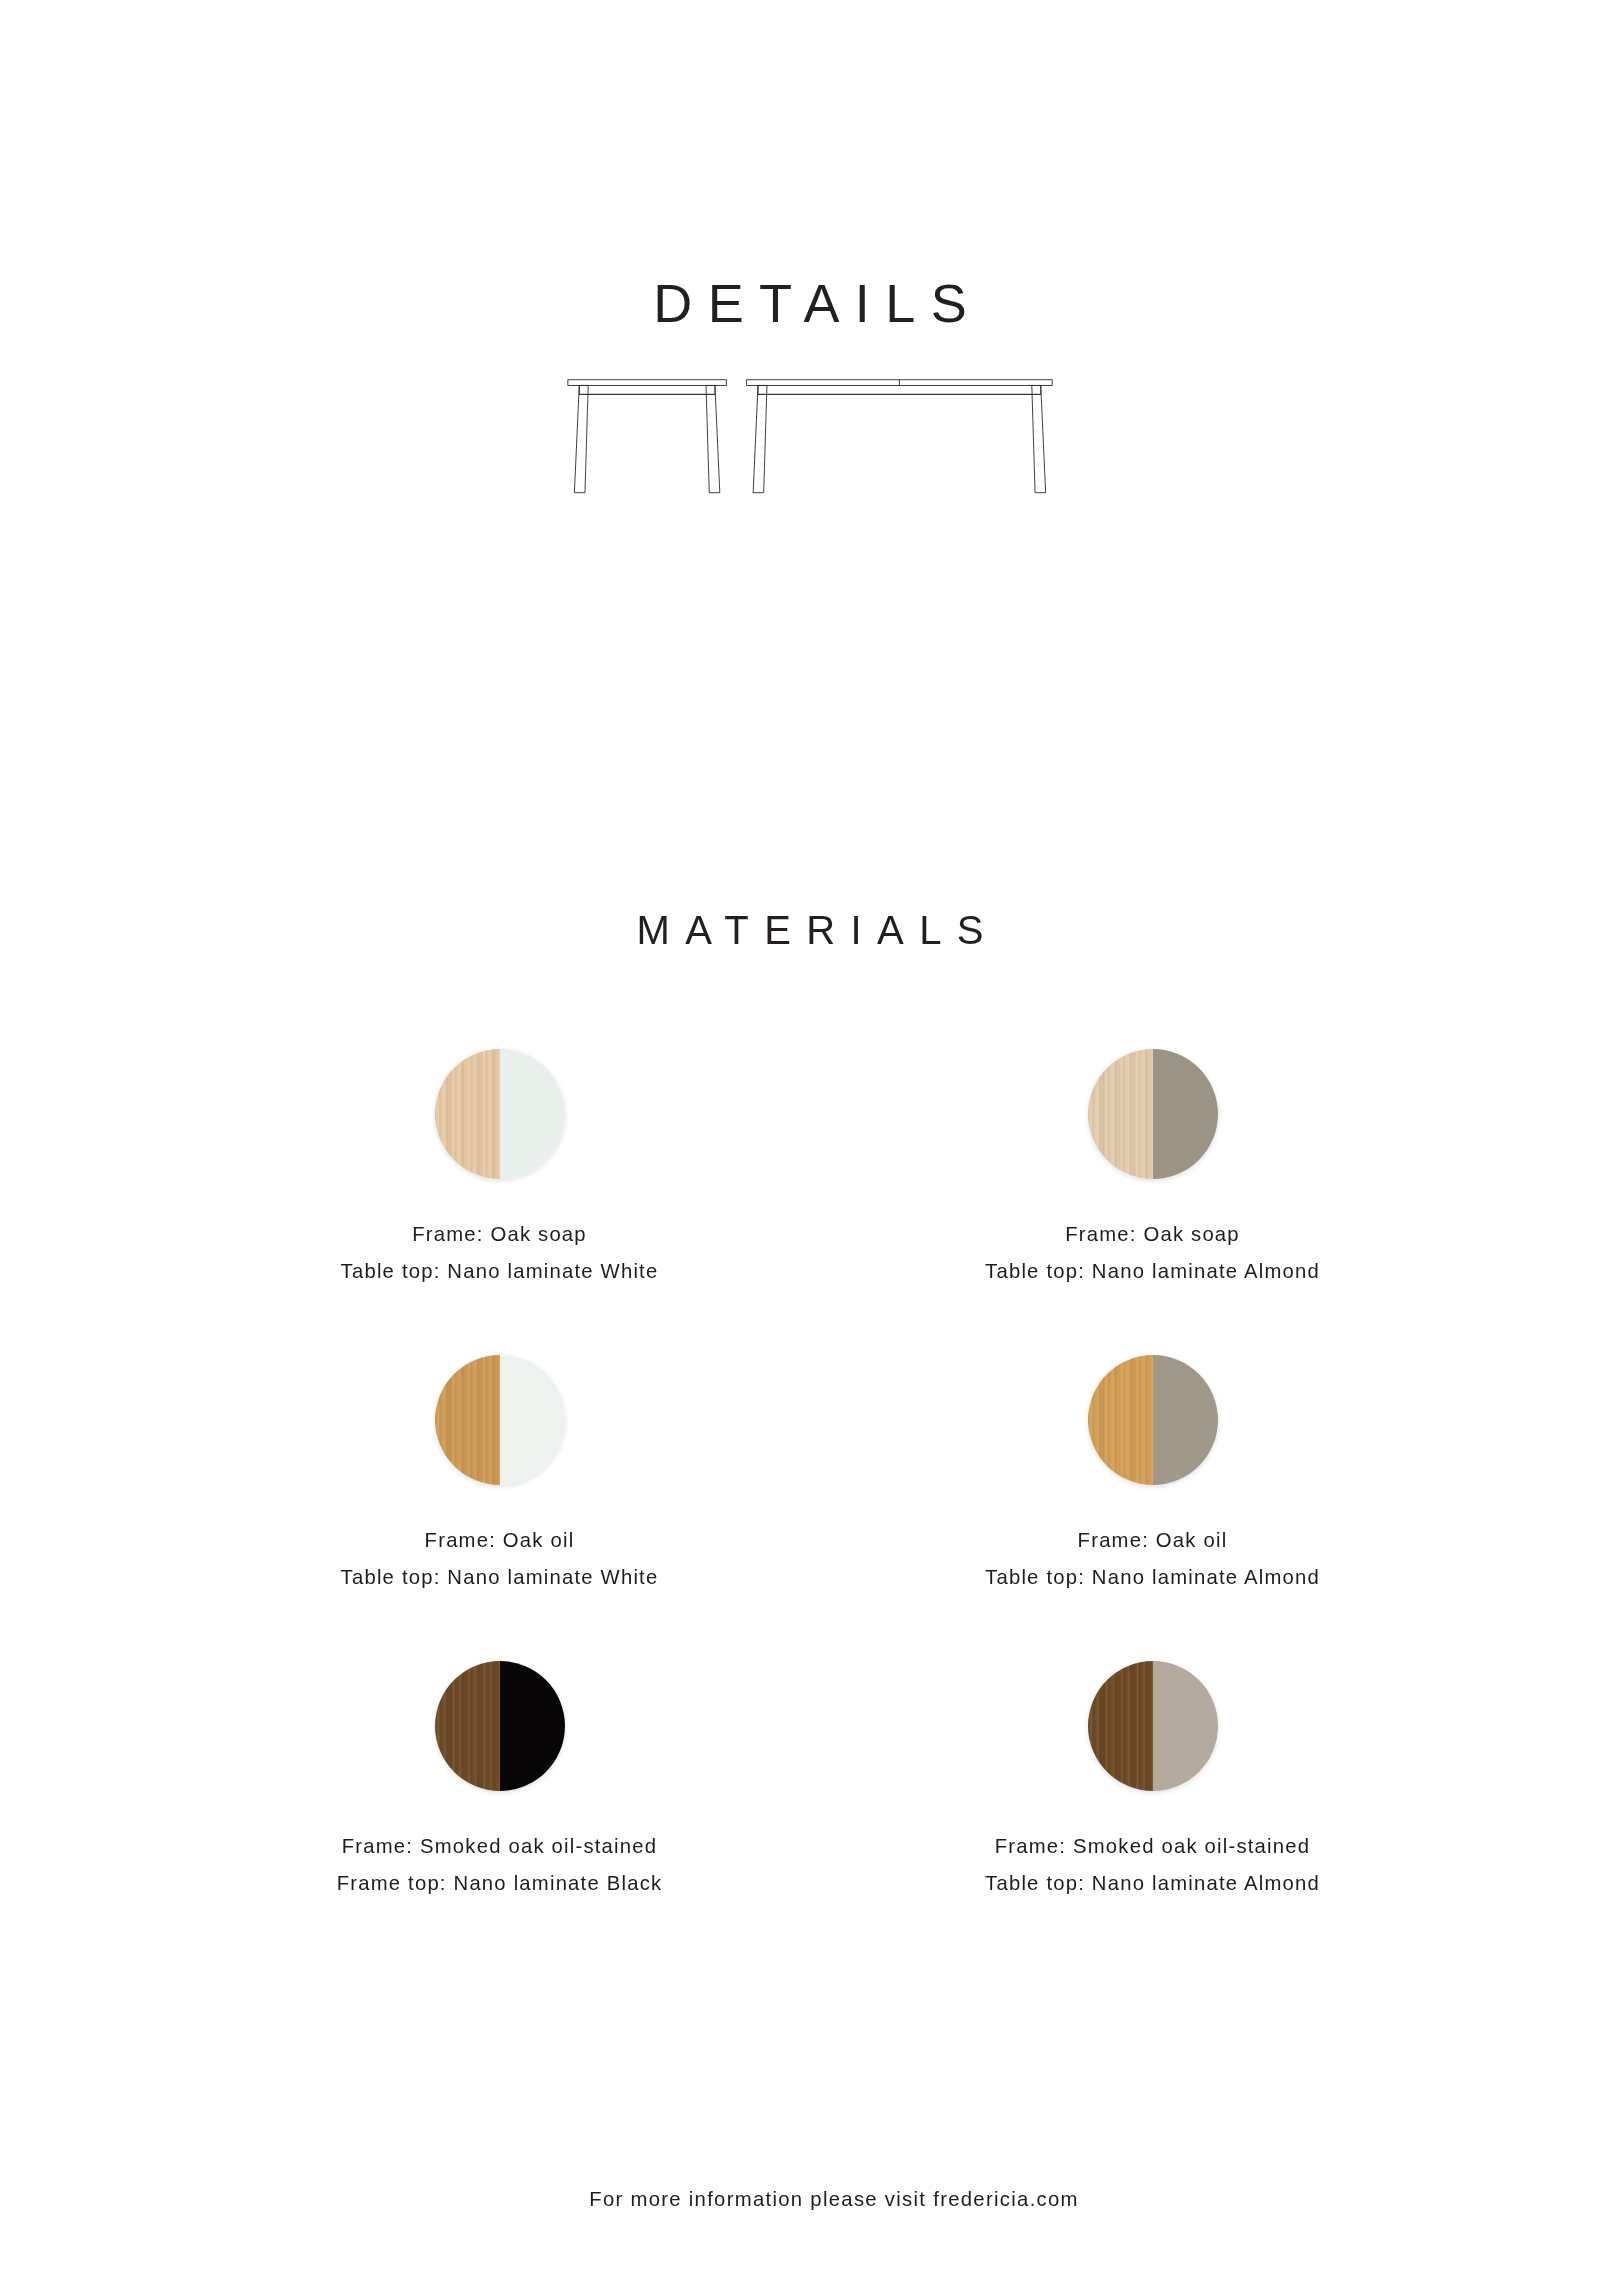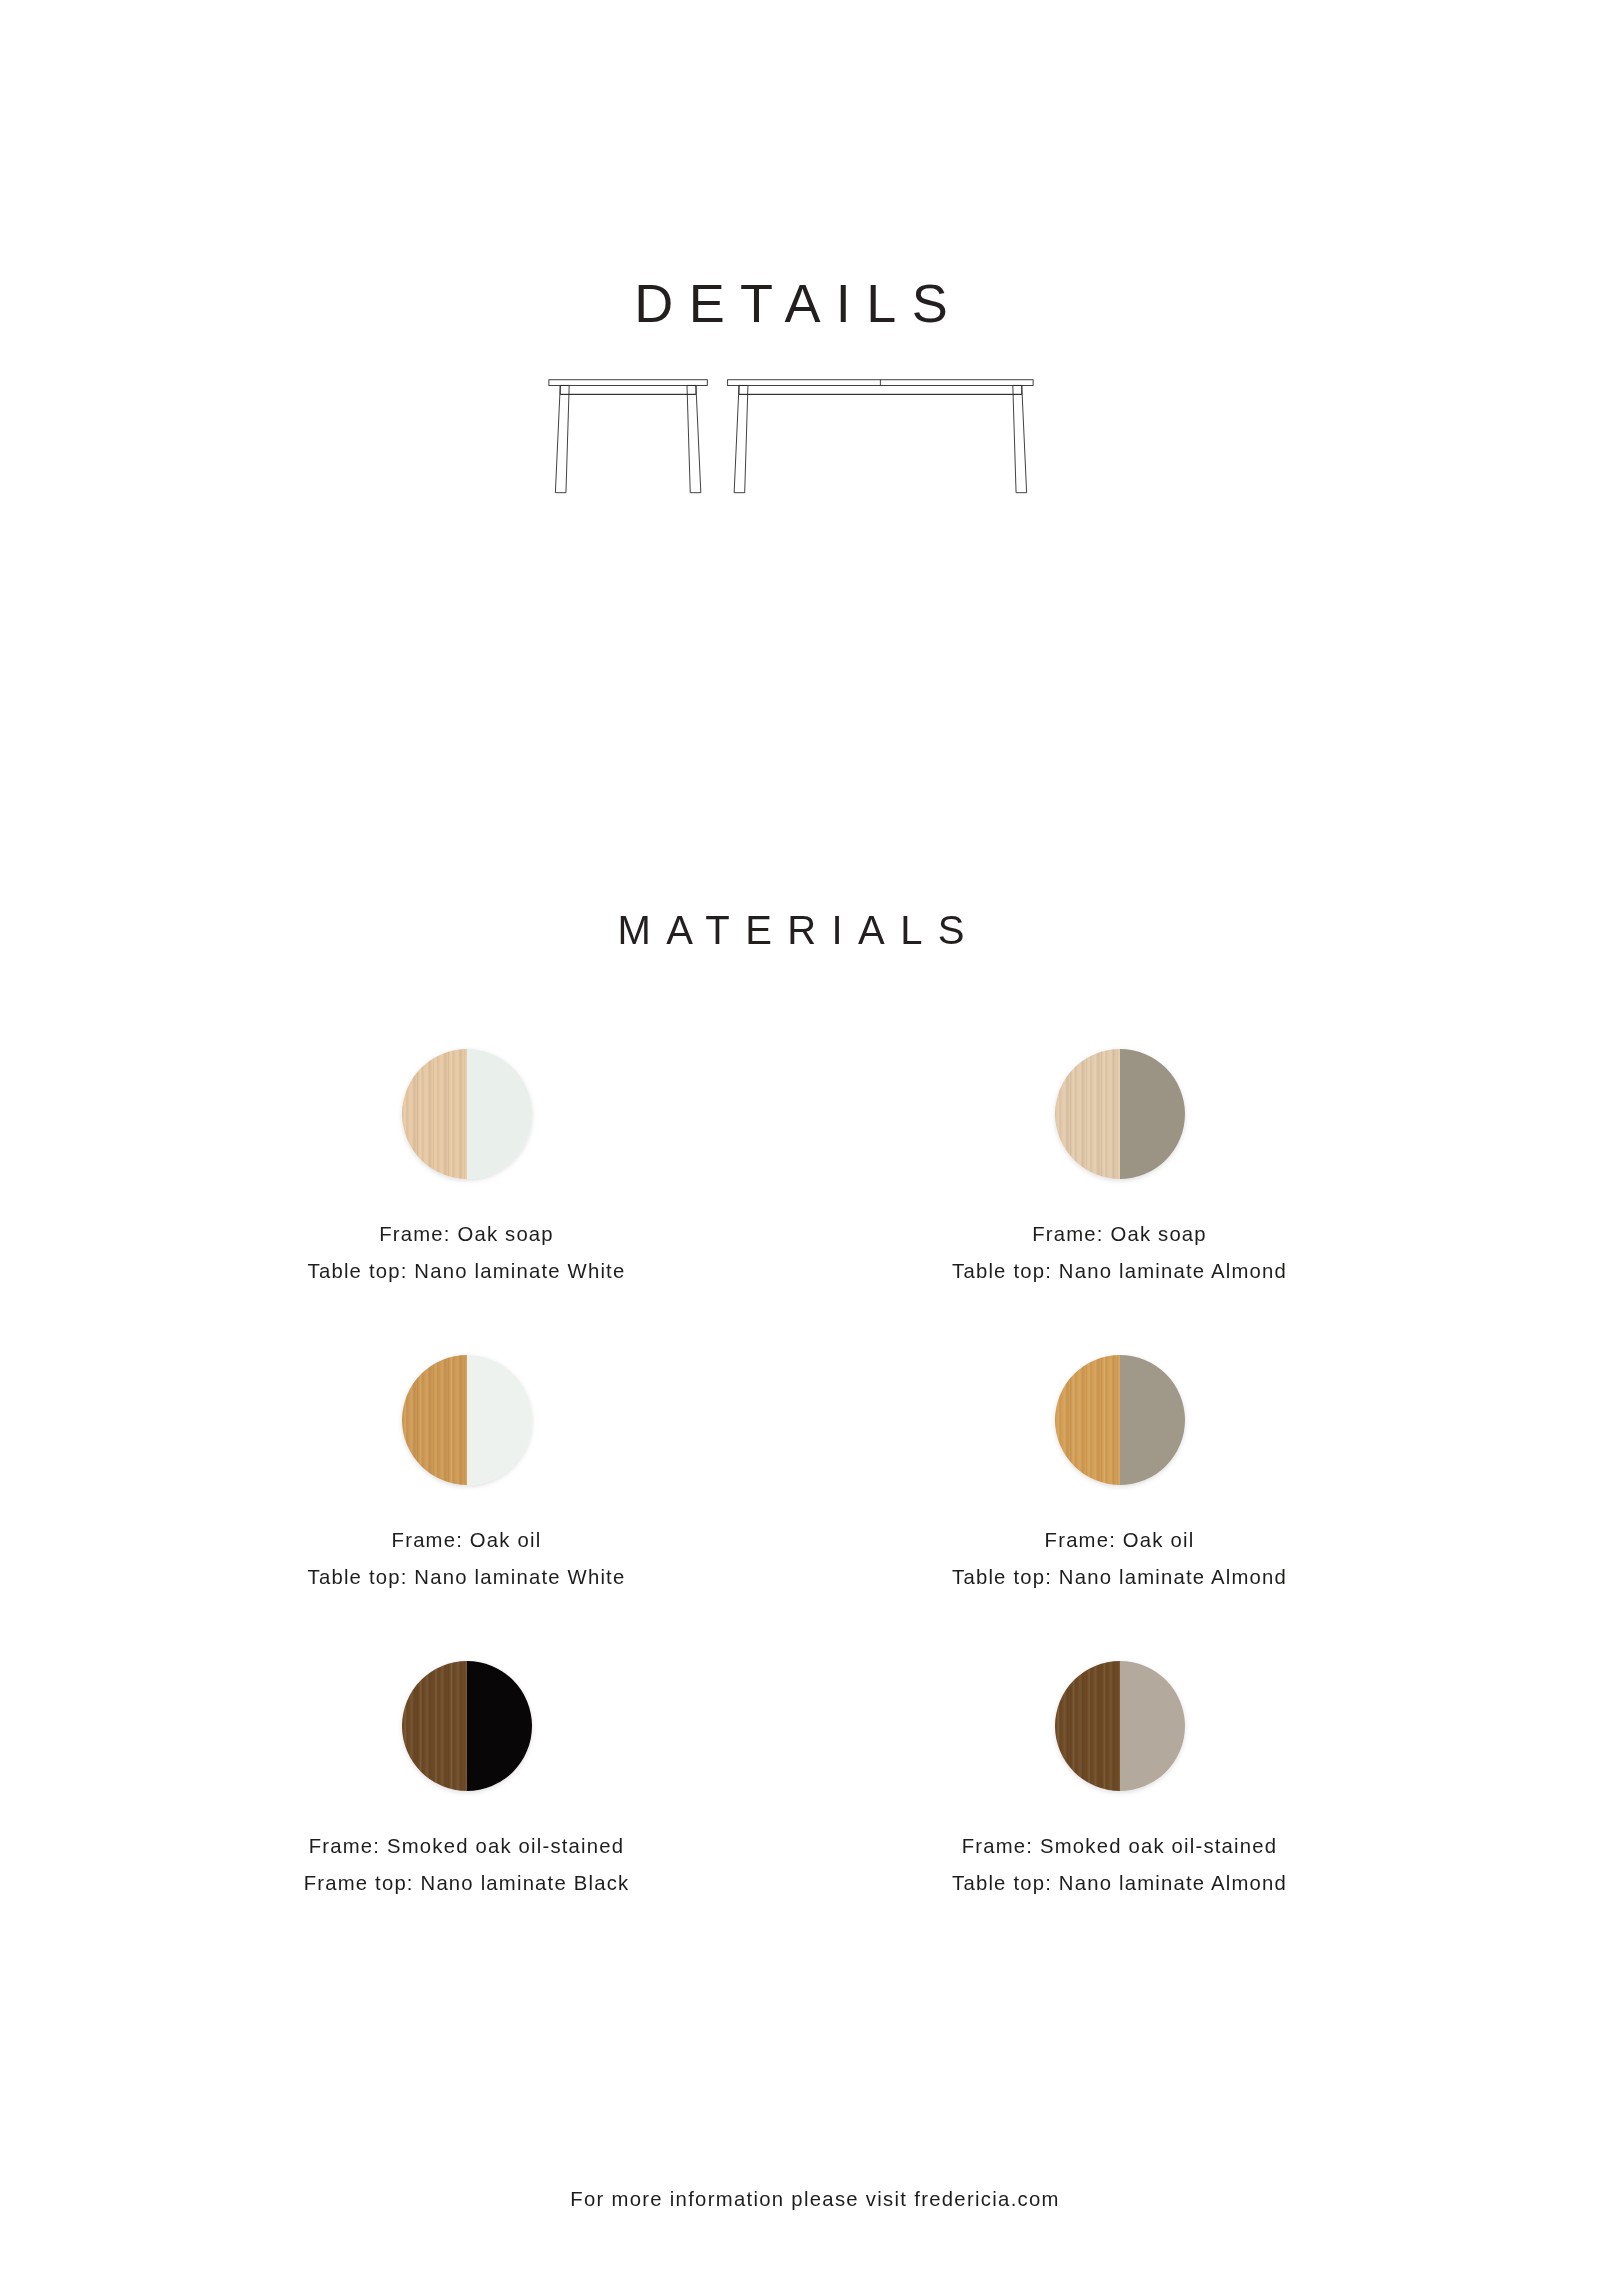--- a/index.html
+++ b/index.html
@@ -14,20 +14,21 @@
     color: #1d1d1b;
     -webkit-font-smoothing: antialiased;
     position: relative;
     overflow: hidden;
   }
   .page {
     width: 1582px;
     height: 2295px;
     position: relative;
     box-sizing: border-box;
+    margin-left: 19px;
   }
 
   
   .section-heading {
     text-align: center;
     font-weight: 300;
     color: #231f1e;
   }
   #details-heading {
     position: absolute;
@@ -88,21 +89,21 @@
   #spec-block .spec-line sup {
     font-size: 0.62em;
     vertical-align: super;
     line-height: 0;
   }
 
   
   #materials-grid {
     position: absolute;
     top: 1049px;
-    left: 2px;
+    left: 16px;
     width: 100%;
     display: grid;
     grid-template-columns: 1fr 1fr;
     row-gap: 65px;
     padding: 0 138px;
     box-sizing: border-box;
   }
   .material-item {
     display: flex;
     flex-direction: column;

